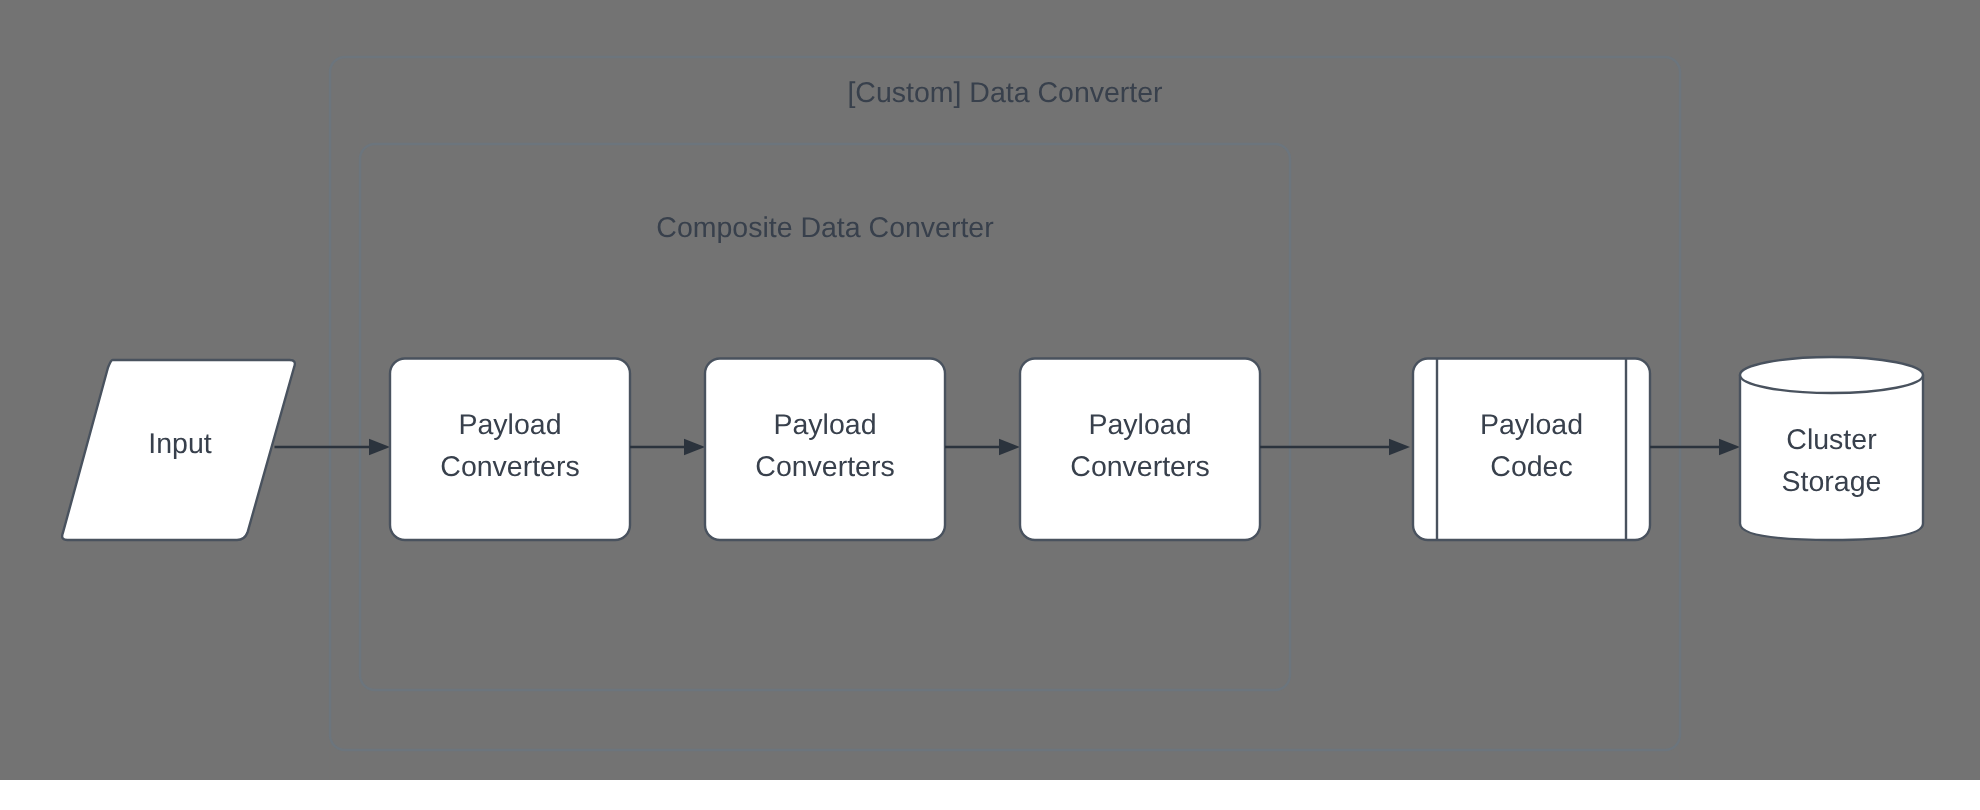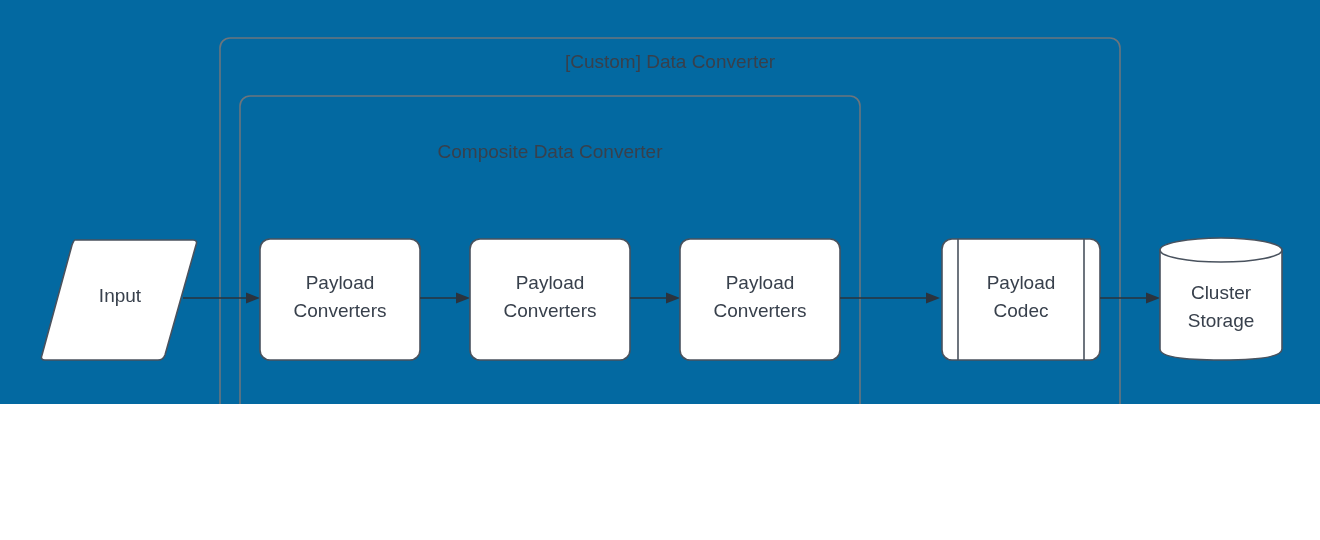--- a/index.html
+++ b/index.html
@@ -7,22 +7,22 @@
     margin: 0;
     padding: 0;
     background: #ffffff;
   }
   body {
     font-family: "Liberation Sans", sans-serif;
   }
   #canvas {
     position: relative;
     width: 1320px;
-    height: 404px;
-    background: #0369a1;
+    height: 520px;
+    background: #737373;
     overflow: hidden;
     text-align: right;
   }
   #diagram-svg {
     position: absolute;
     top: 0;
     left: 0;
     width: 1320px;
     height: 540px;
   }

